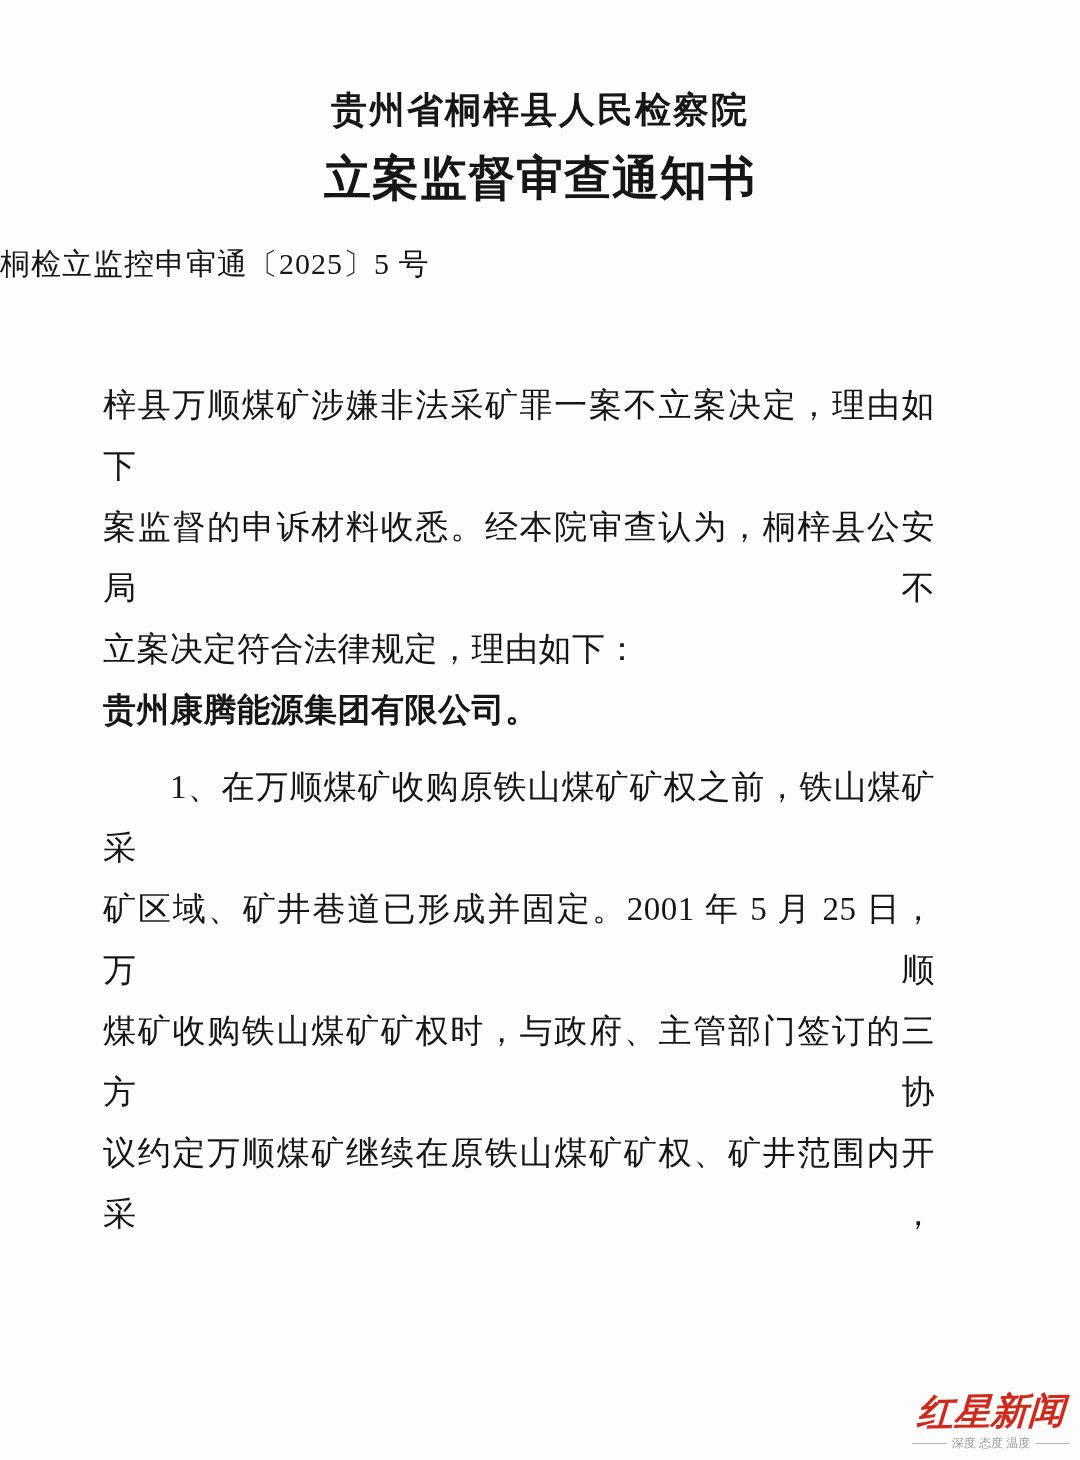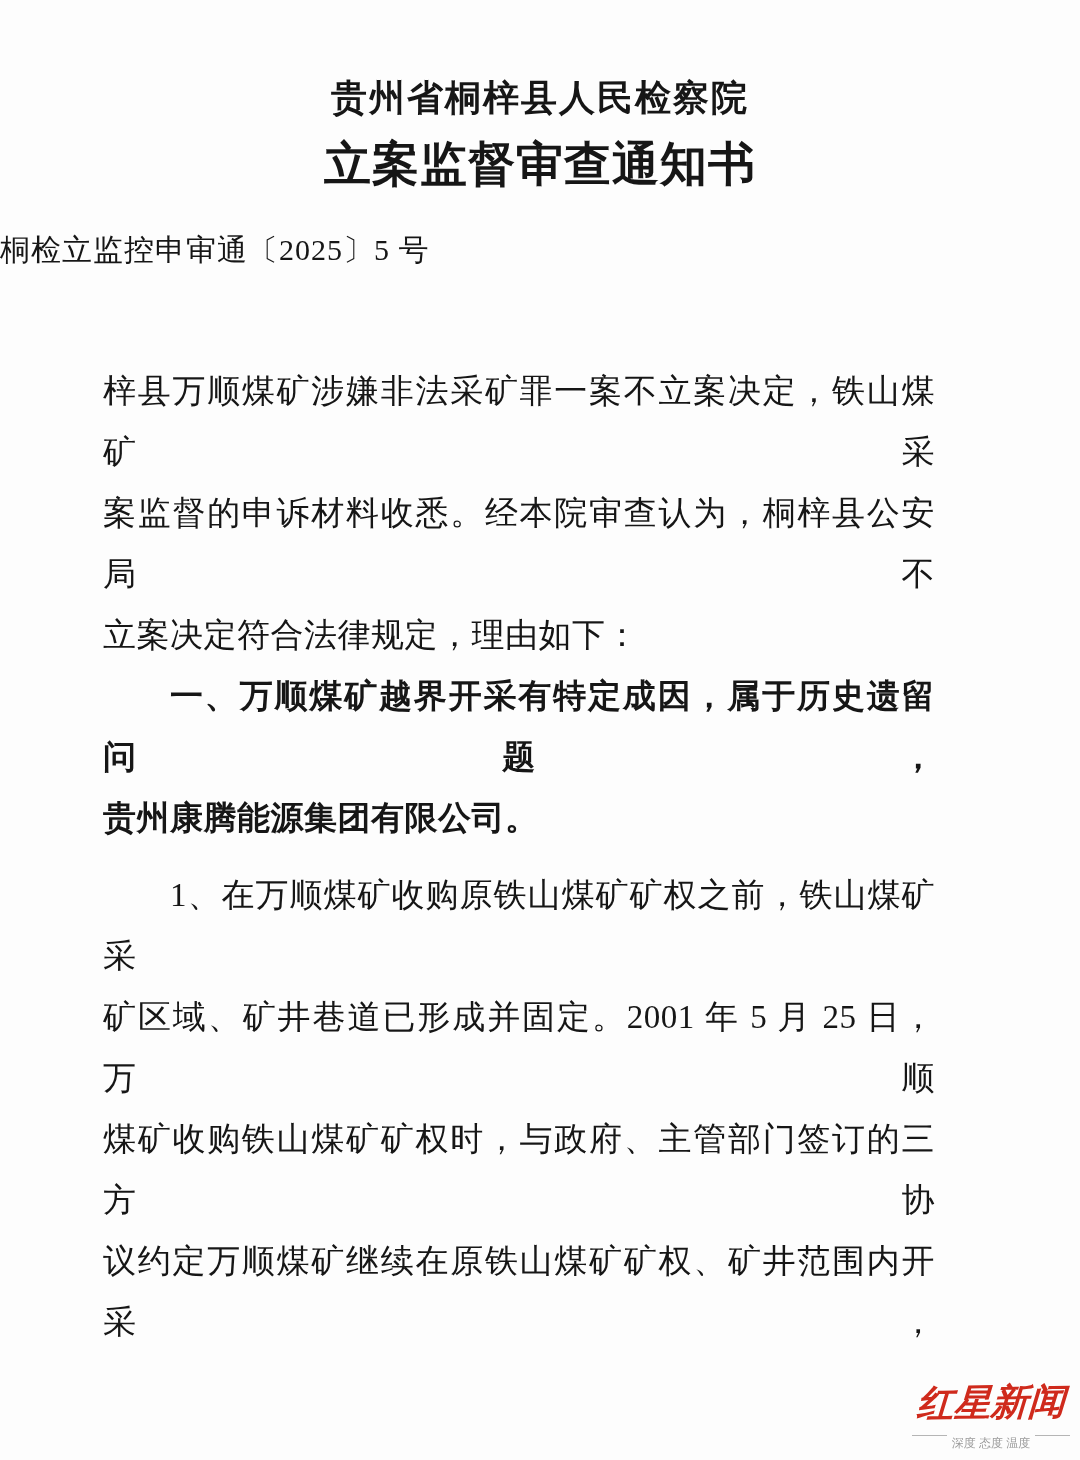--- a/index.html
+++ b/index.html
@@ -10,21 +10,21 @@
   .page {
     position: relative;
     width: 1080px;
     height: 1460px;
     background: #fdfdfd;
     overflow: hidden;
     font-family: "Liberation Serif", "DejaVu Serif", serif;
     color: #161616;
   }
   .org-title {
-    margin: 0;
+    margin: 12px;
     padding-top: 74px;
     text-align: center;
     font-size: 36px;
     font-weight: 700;
     letter-spacing: 2px;
   }
   .doc-title {
     margin: 8px;
     margin-top: 10px;
     text-align: center;
@@ -71,23 +71,23 @@
   .brand-text {
     font-size: 37px;
     font-weight: 700;
     font-style: italic;
     line-height: 40px;
     transform: skew(-4deg) rotate(-1deg);
     white-space: nowrap;
   }
   .tagline {
     display: flex;
-    align-items: flex-start;
+    align-items: center;
     gap: 5px;
-    margin-top: 12px;
+    margin-top: 3px;
     font-size: 12px;
     white-space: nowrap;
   }
   .tagline .rule {
     flex: 1;
     border-top: 1px solid #b5b5b5;
     height: 0;
   }
 </style>
 </head>
@@ -95,24 +95,23 @@
 
 <div class="page">
 
   <h1 class="org-title">贵州省桐梓县人民检察院</h1>
 
   <h2 class="doc-title">立案监督审查通知书</h2>
 
   <div class="doc-number">桐检立监控申审通〔2025〕5 号</div>
 
   <div class="doc-body" id="doc-body">
-      <div class="line fill">梓县万顺煤矿涉嫌非法采矿罪一案不立案决定，铁山煤矿采</div>
+      <div class="line fill">梓县万顺煤矿涉嫌非法采矿罪一案不立案决定，理由如下</div>
       <div class="line fill">案监督的申诉材料收悉。经本院审查认为，桐梓县公安局不</div>
       <div class="line">立案决定符合法律规定，理由如下：</div>
-      <div class="line bold indent fill">一、万顺煤矿越界开采有特定成因，属于历史遗留问题，</div>
       <div class="line bold">贵州康腾能源集团有限公司。</div>
       <div class="line indent fill space-before">1、在万顺煤矿收购原铁山煤矿矿权之前，铁山煤矿采</div>
       <div class="line fill">矿区域、矿井巷道已形成并固定。2001 年 5 月 25 日，万顺</div>
       <div class="line fill">煤矿收购铁山煤矿矿权时，与政府、主管部门签订的三方协</div>
       <div class="line fill">议约定万顺煤矿继续在原铁山煤矿矿权、矿井范围内开采，</div>
     </div>
 
   <div class="brand">
     <div class="brand-text" style="color: rgb(207, 42, 28);">红星新闻</div>
     <div class="tagline" style="color: rgb(155, 155, 155);">

